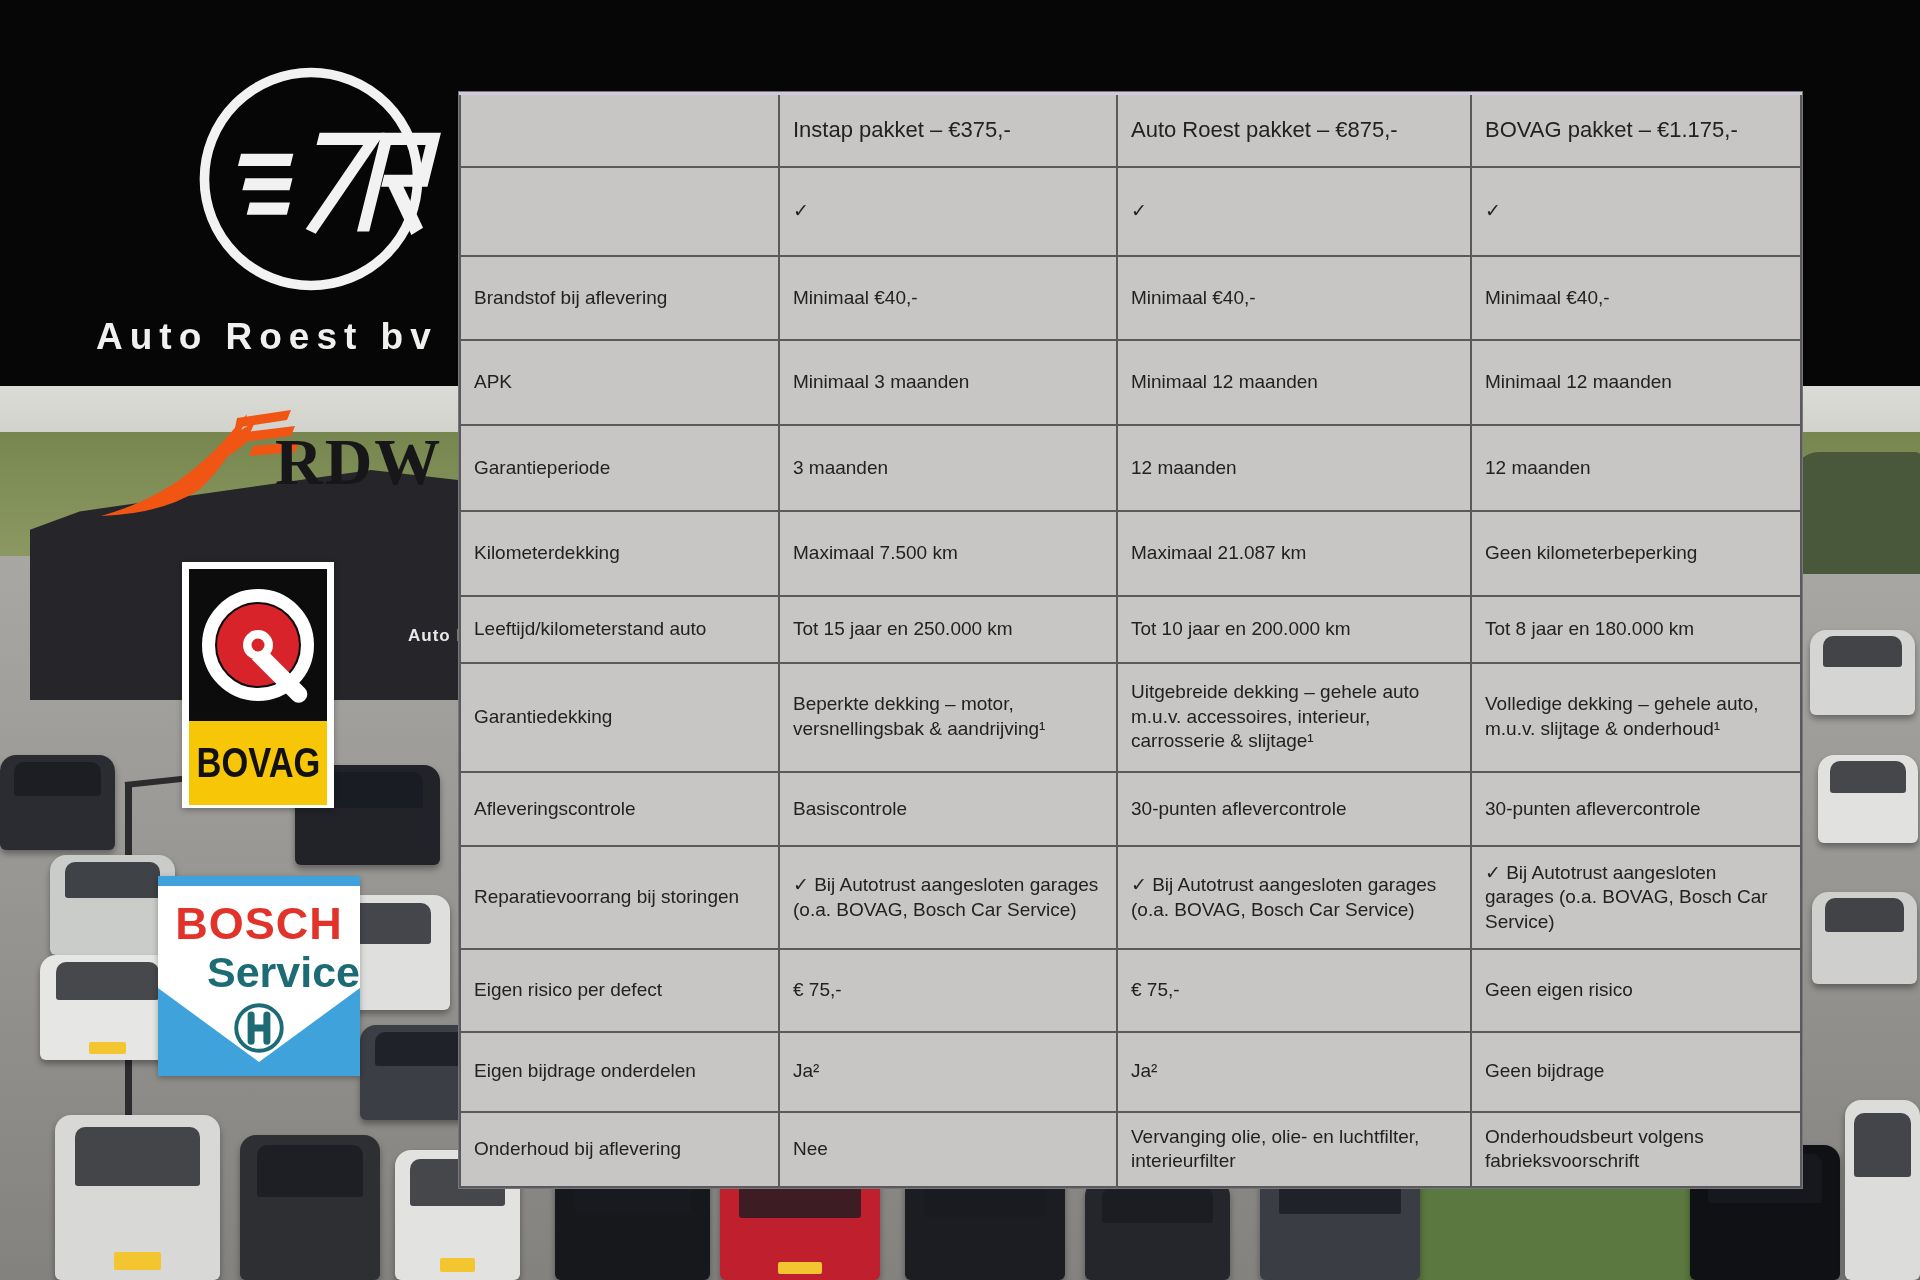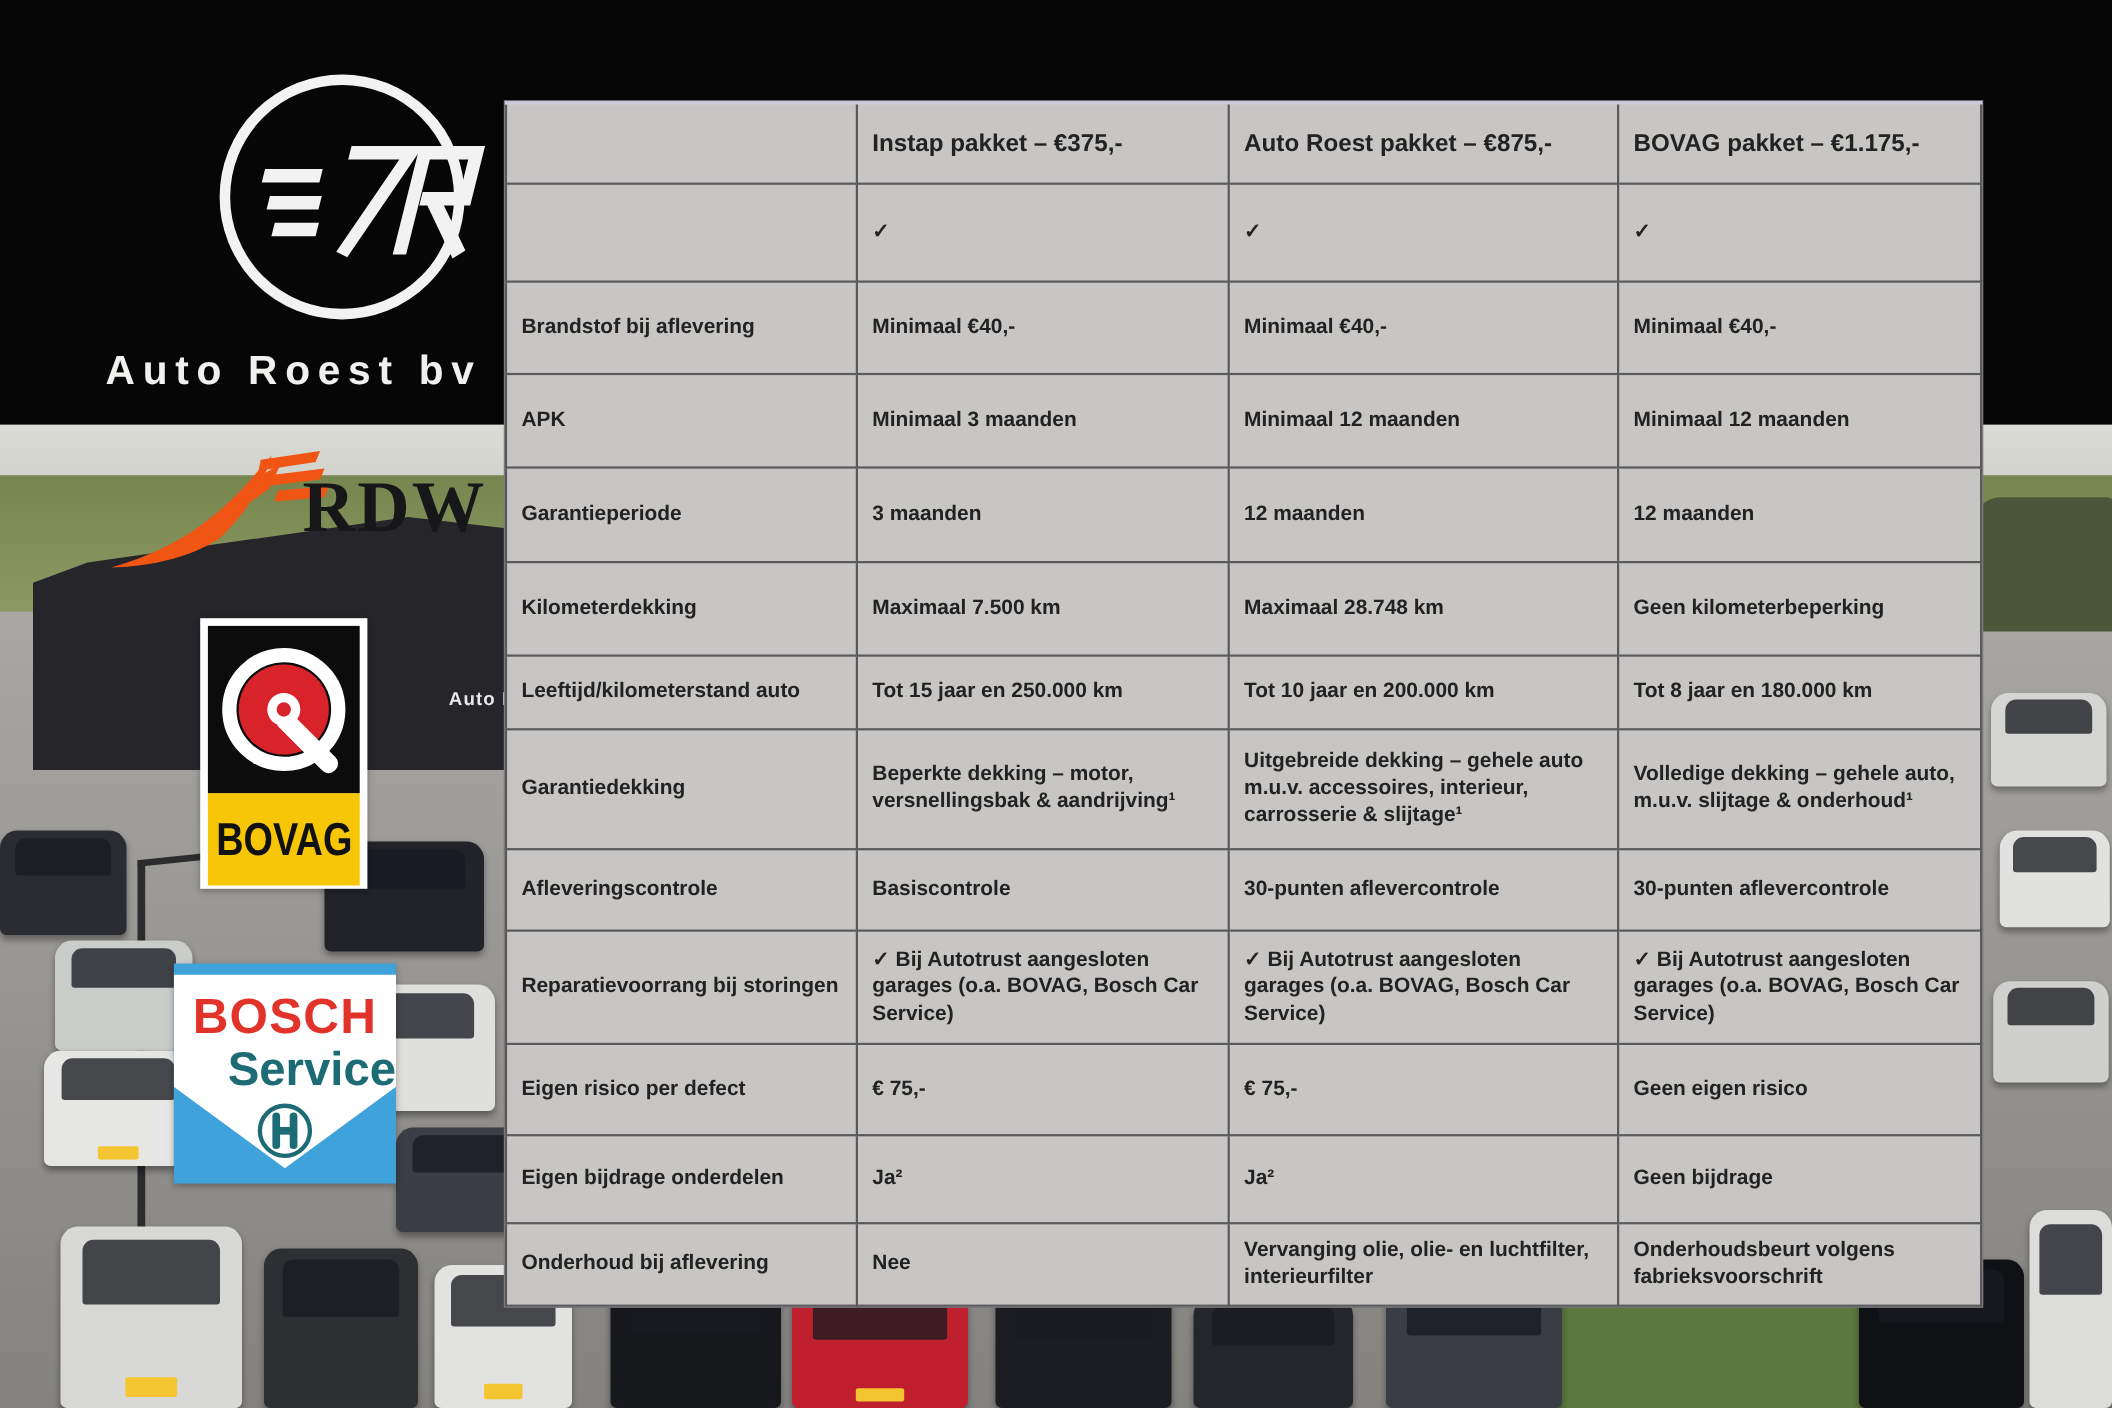--- a/index.html
+++ b/index.html
@@ -70,21 +70,21 @@
   .bosch-service{position:absolute;left:0;top:72px;width:100%;text-align:right;
         color:#1d6b74;font-size:43px;font-weight:700;}
   .bosch-armature{position:absolute;left:50%;top:124px;transform:translateX(-50%);}
 
   
   table.pkg{position:absolute;left:459px;top:92px;width:1341px;height:1096px;
         border-collapse:collapse;table-layout:fixed;
         background:#c7c6c4;box-shadow:0 0 0 1px #77767a;}
   table.pkg th,table.pkg td{border:2px solid #5a595c;vertical-align:middle;text-align:left;
         padding:8px 13px;color:#222;background:#c7c6c4;line-height:1.3;
-        font-weight:bold;word-wrap:break-word;}
+        font-weight:normal;word-wrap:break-word;}
   table.pkg thead th{font-size:22px;border-top:3px solid #cfc9da;}
   table.pkg td{font-size:19px;}
   table.pkg th.rlabel{font-size:19px;}
 </style>
 </head>
 <body>
 
 <div class="stage">
 
   <div class="scene">
@@ -256,21 +256,21 @@
       </tr>
       <tr style="height:77px">
         <th class="rlabel">Garantieperiode</th>
         <td>3 maanden</td>
         <td>12 maanden</td>
         <td>12 maanden</td>
       </tr>
       <tr style="height:76px">
         <th class="rlabel">Kilometerdekking</th>
         <td>Maximaal 7.500 km</td>
-        <td>Maximaal 28.748 km</td>
+        <td>Maximaal 21.087 km</td>
         <td>Geen kilometerbeperking</td>
       </tr>
       <tr style="height:60px">
         <th class="rlabel">Leeftijd/kilometerstand auto</th>
         <td>Tot 15 jaar en 250.000 km</td>
         <td>Tot 10 jaar en 200.000 km</td>
         <td>Tot 8 jaar en 180.000 km</td>
       </tr>
       <tr style="height:98px">
         <th class="rlabel">Garantiedekking</th>

